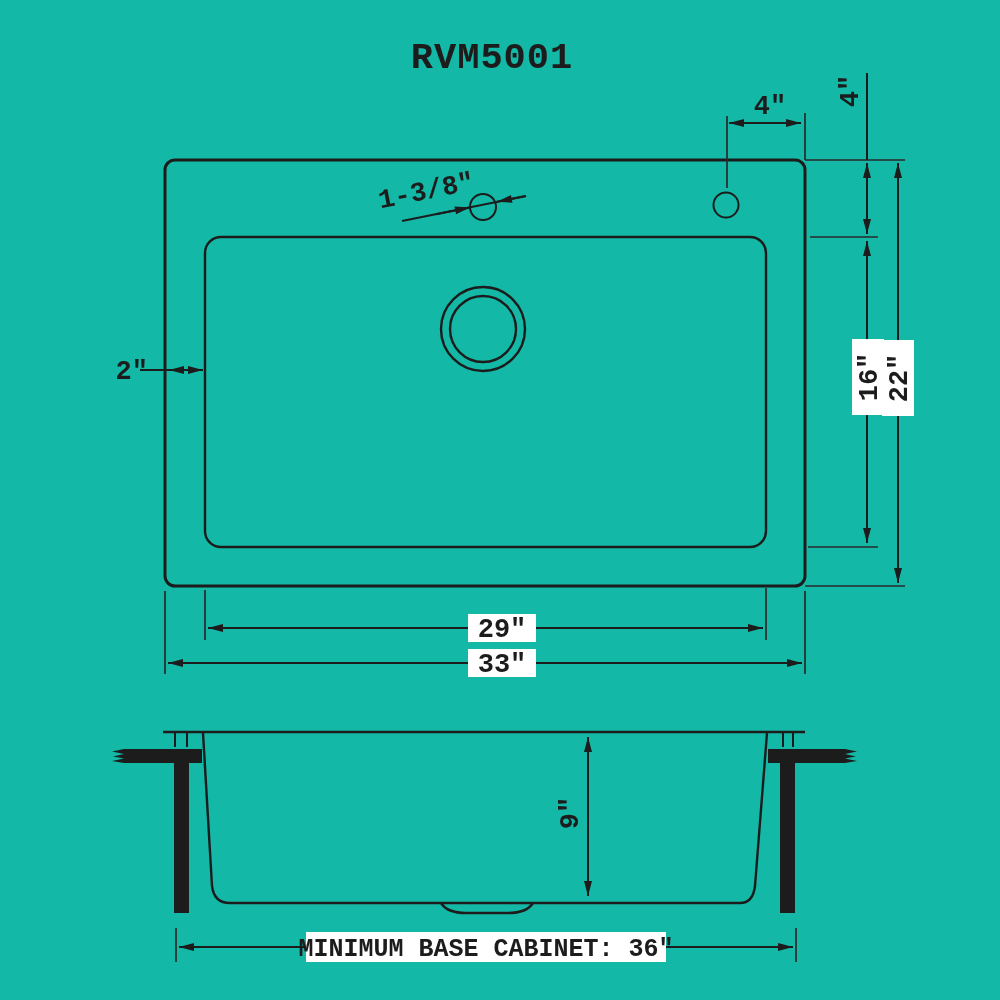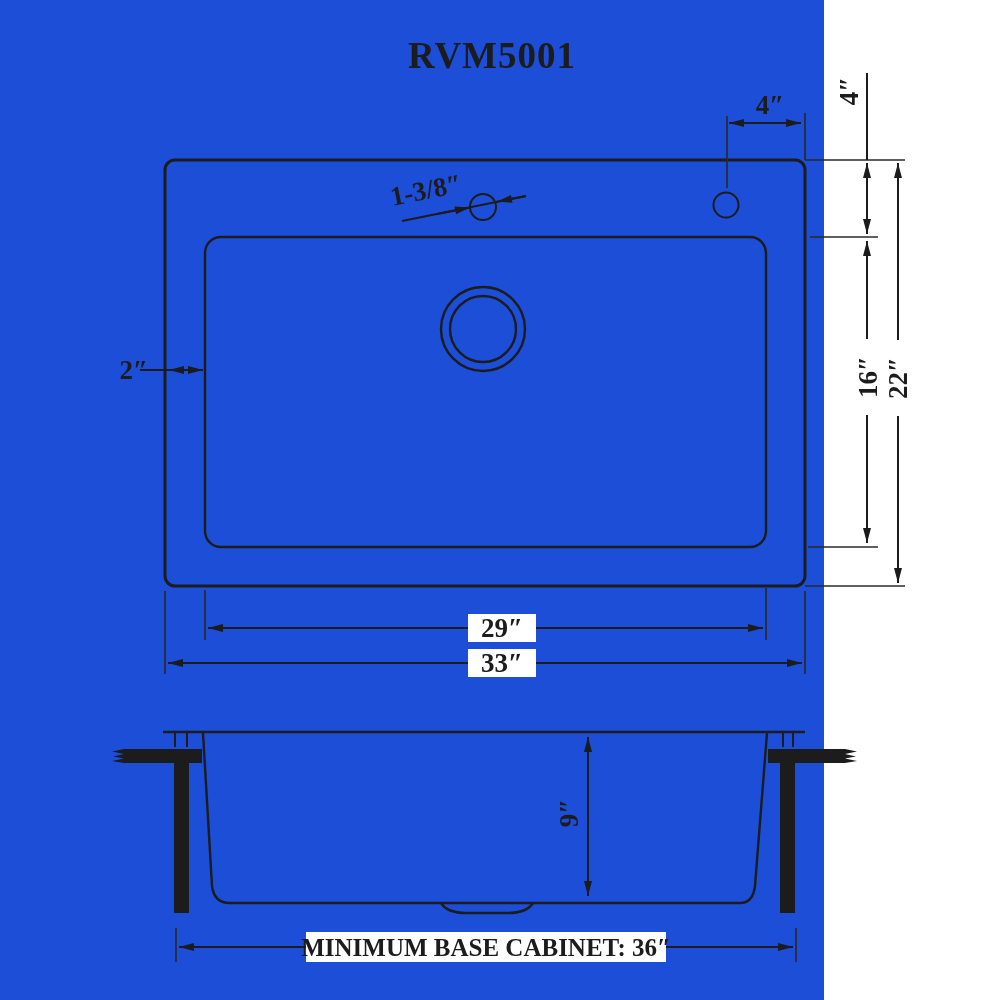--- a/index.html
+++ b/index.html
@@ -1,18 +1,18 @@
 <!DOCTYPE html>
 <html><head>
 <meta charset="utf-8">
 <style>
   html,body{margin:0;padding:0;background:#ffffff;}
   .stage{
-    width:824px;height:1000px;background:#1d4ed8;position:relative;
-    font-family:Liberation Serif, serif;
+    width:1000px;height:1000px;background:#14b8a6;position:relative;
+    font-family:Liberation Mono, monospace;
   }
   svg{display:block;}
   .ln{stroke:#1c1c1c;stroke-width:2;fill:none;}
   .ln-thin{stroke:#2a2a2a;stroke-width:1.7;fill:none;}
   .ln-heavy{stroke:#1c1c1c;stroke-width:3;fill:none;}
   .ln-mid{stroke:#1c1c1c;stroke-width:2.4;fill:none;}
   .solid{fill:#1c1c1c;stroke:none;}
   .halo{fill:#ffffff;stroke:none;}
   text{fill:#1c1c1c;font-weight:bold;}
   .dim{font-size:27px;}

